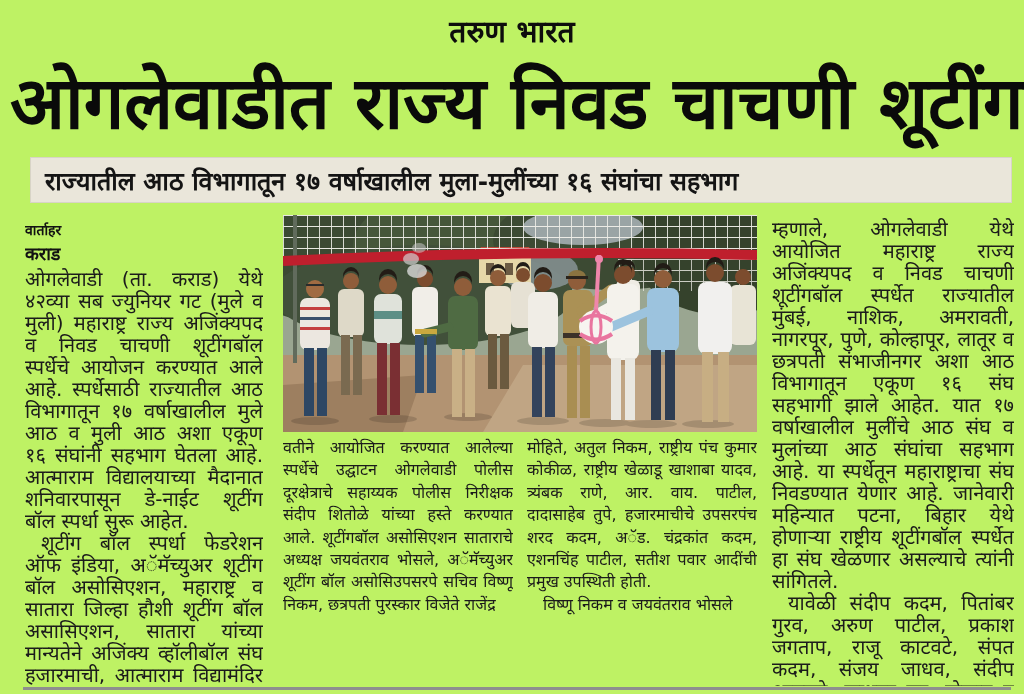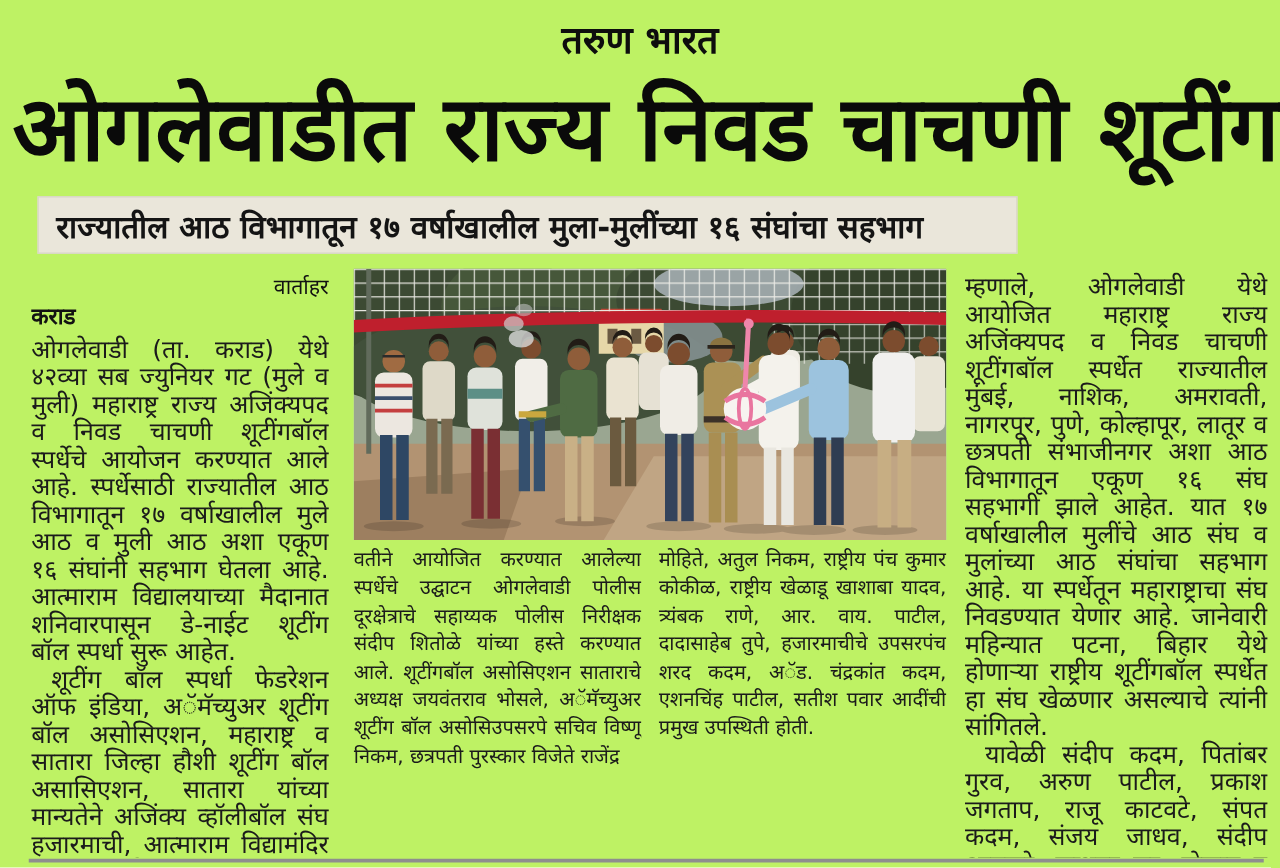--- a/index.html
+++ b/index.html
@@ -28,21 +28,21 @@
     text-align: center;
     font-size: 72px;
     font-weight: 800;
     line-height: 1.35;
     white-space: nowrap;
     color: #0a0a0a;
   }
   .subheadline-bar {
     position: absolute;
     top: 157px; left: 30px;
-    width: 784px; height: 46px;
+    width: 982px; height: 46px;
     background: #eae6da;
     border: 1px solid #d8d4c6;
     display: flex;
     align-items: center;
     padding-left: 14px;
   }
   .subheadline-bar span {
     font-size: 25px;
     font-weight: 700;
     color: #141414;
@@ -51,21 +51,21 @@
   .col p {
     font-size: 20px;
     line-height: 22px;
     text-align: justify;
     color: #1b1b1b;
   }
   .col p.indent { text-indent: 16px; }
   .col1 { top: 218px; left: 25px;  width: 238px; height: 468px; }
   .col4 { top: 218px; left: 772px; width: 242px; height: 468px; }
   .byline-role {
-    text-align: right; font-size: 17px; font-weight: 400; line-height: 24px;
+    text-align: left; font-size: 14px; font-weight: 700; line-height: 24px;
   }
   .byline-place {
     text-align: left; font-size: 18px; font-weight: 700; line-height: 23px;
     margin-bottom: 3px;
   }
   .photo-block { position: absolute; top: 215px; left: 283px; width: 474px; }
   .photo-frame {
     width: 474px; height: 217px;
     background: #b8bfc5;
     overflow: hidden;
@@ -289,20 +289,21 @@
           <ellipse cx="313" cy="112" rx="5" ry="16" fill="none" stroke="#e9759f" stroke-width="3"></ellipse>
         </g>
       </svg>
     </div>
     <div class="cols23">
       <div class="subcol">
         <p>वतीने आयोजित करण्यात आलेल्या स्पर्धेचे उद्घाटन ओगलेवाडी पोलीस दूरक्षेत्राचे सहाय्यक पोलीस निरीक्षक संदीप शितोळे यांच्या हस्ते करण्यात आले. शूटींगबॉल असोसिएशन साताराचे अध्यक्ष जयवंतराव भोसले, अॅमॅच्युअर शूटींग बॉल असोसिउपसरपे सचिव विष्णू निकम, छत्रपती पुरस्कार विजेते राजेंद्र</p>
       </div>
       <div class="subcol">
         <p>मोहिते, अतुल निकम, राष्ट्रीय पंच कुमार कोकीळ, राष्ट्रीय खेळाडू खाशाबा यादव, त्र्यंबक राणे, आर. वाय. पाटील, दादासाहेब तुपे, हजारमाचीचे उपसरपंच शरद कदम, अॅड. चंद्रकांत कदम, एशनचिंह पाटील, सतीश पवार आदींची प्रमुख उपस्थिती होती.</p>
+        <p class="indent">विष्णू निकम व जयवंतराव भोसले</p>
       </div>
     </div>
   </div>
 
   <div class="col col4">
     <p>म्हणाले, ओगलेवाडी येथे आयोजित महाराष्ट्र राज्य अजिंक्यपद व निवड चाचणी शूटींगबॉल स्पर्धेत राज्यातील मुंबई, नाशिक, अमरावती, नागरपूर, पुणे, कोल्हापूर, लातूर व छत्रपती संभाजीनगर अशा आठ विभागातून एकूण १६ संघ सहभागी झाले आहेत. यात १७ वर्षाखालील मुलींचे आठ संघ व मुलांच्या आठ संघांचा सहभाग आहे. या स्पर्धेतून महाराष्ट्राचा संघ निवडण्यात येणार आहे. जानेवारी महिन्यात पटना, बिहार येथे होणाऱ्या राष्ट्रीय शूटींगबॉल स्पर्धेत हा संघ खेळणार असल्याचे त्यांनी सांगितले.</p>
     <p class="indent">यावेळी संदीप कदम, पितांबर गुरव, अरुण पाटील, प्रकाश जगताप, राजू काटवटे, संपत कदम, संजय जाधव, संदीप आतकरे, जाधवर सर, खेळाडू व ग्रामस्थ उपस्थित होते. सूत्रसंचालन जालिंदर पवार यांनी केले.</p>
   </div>
 
   <div class="bottom-rule"></div>

